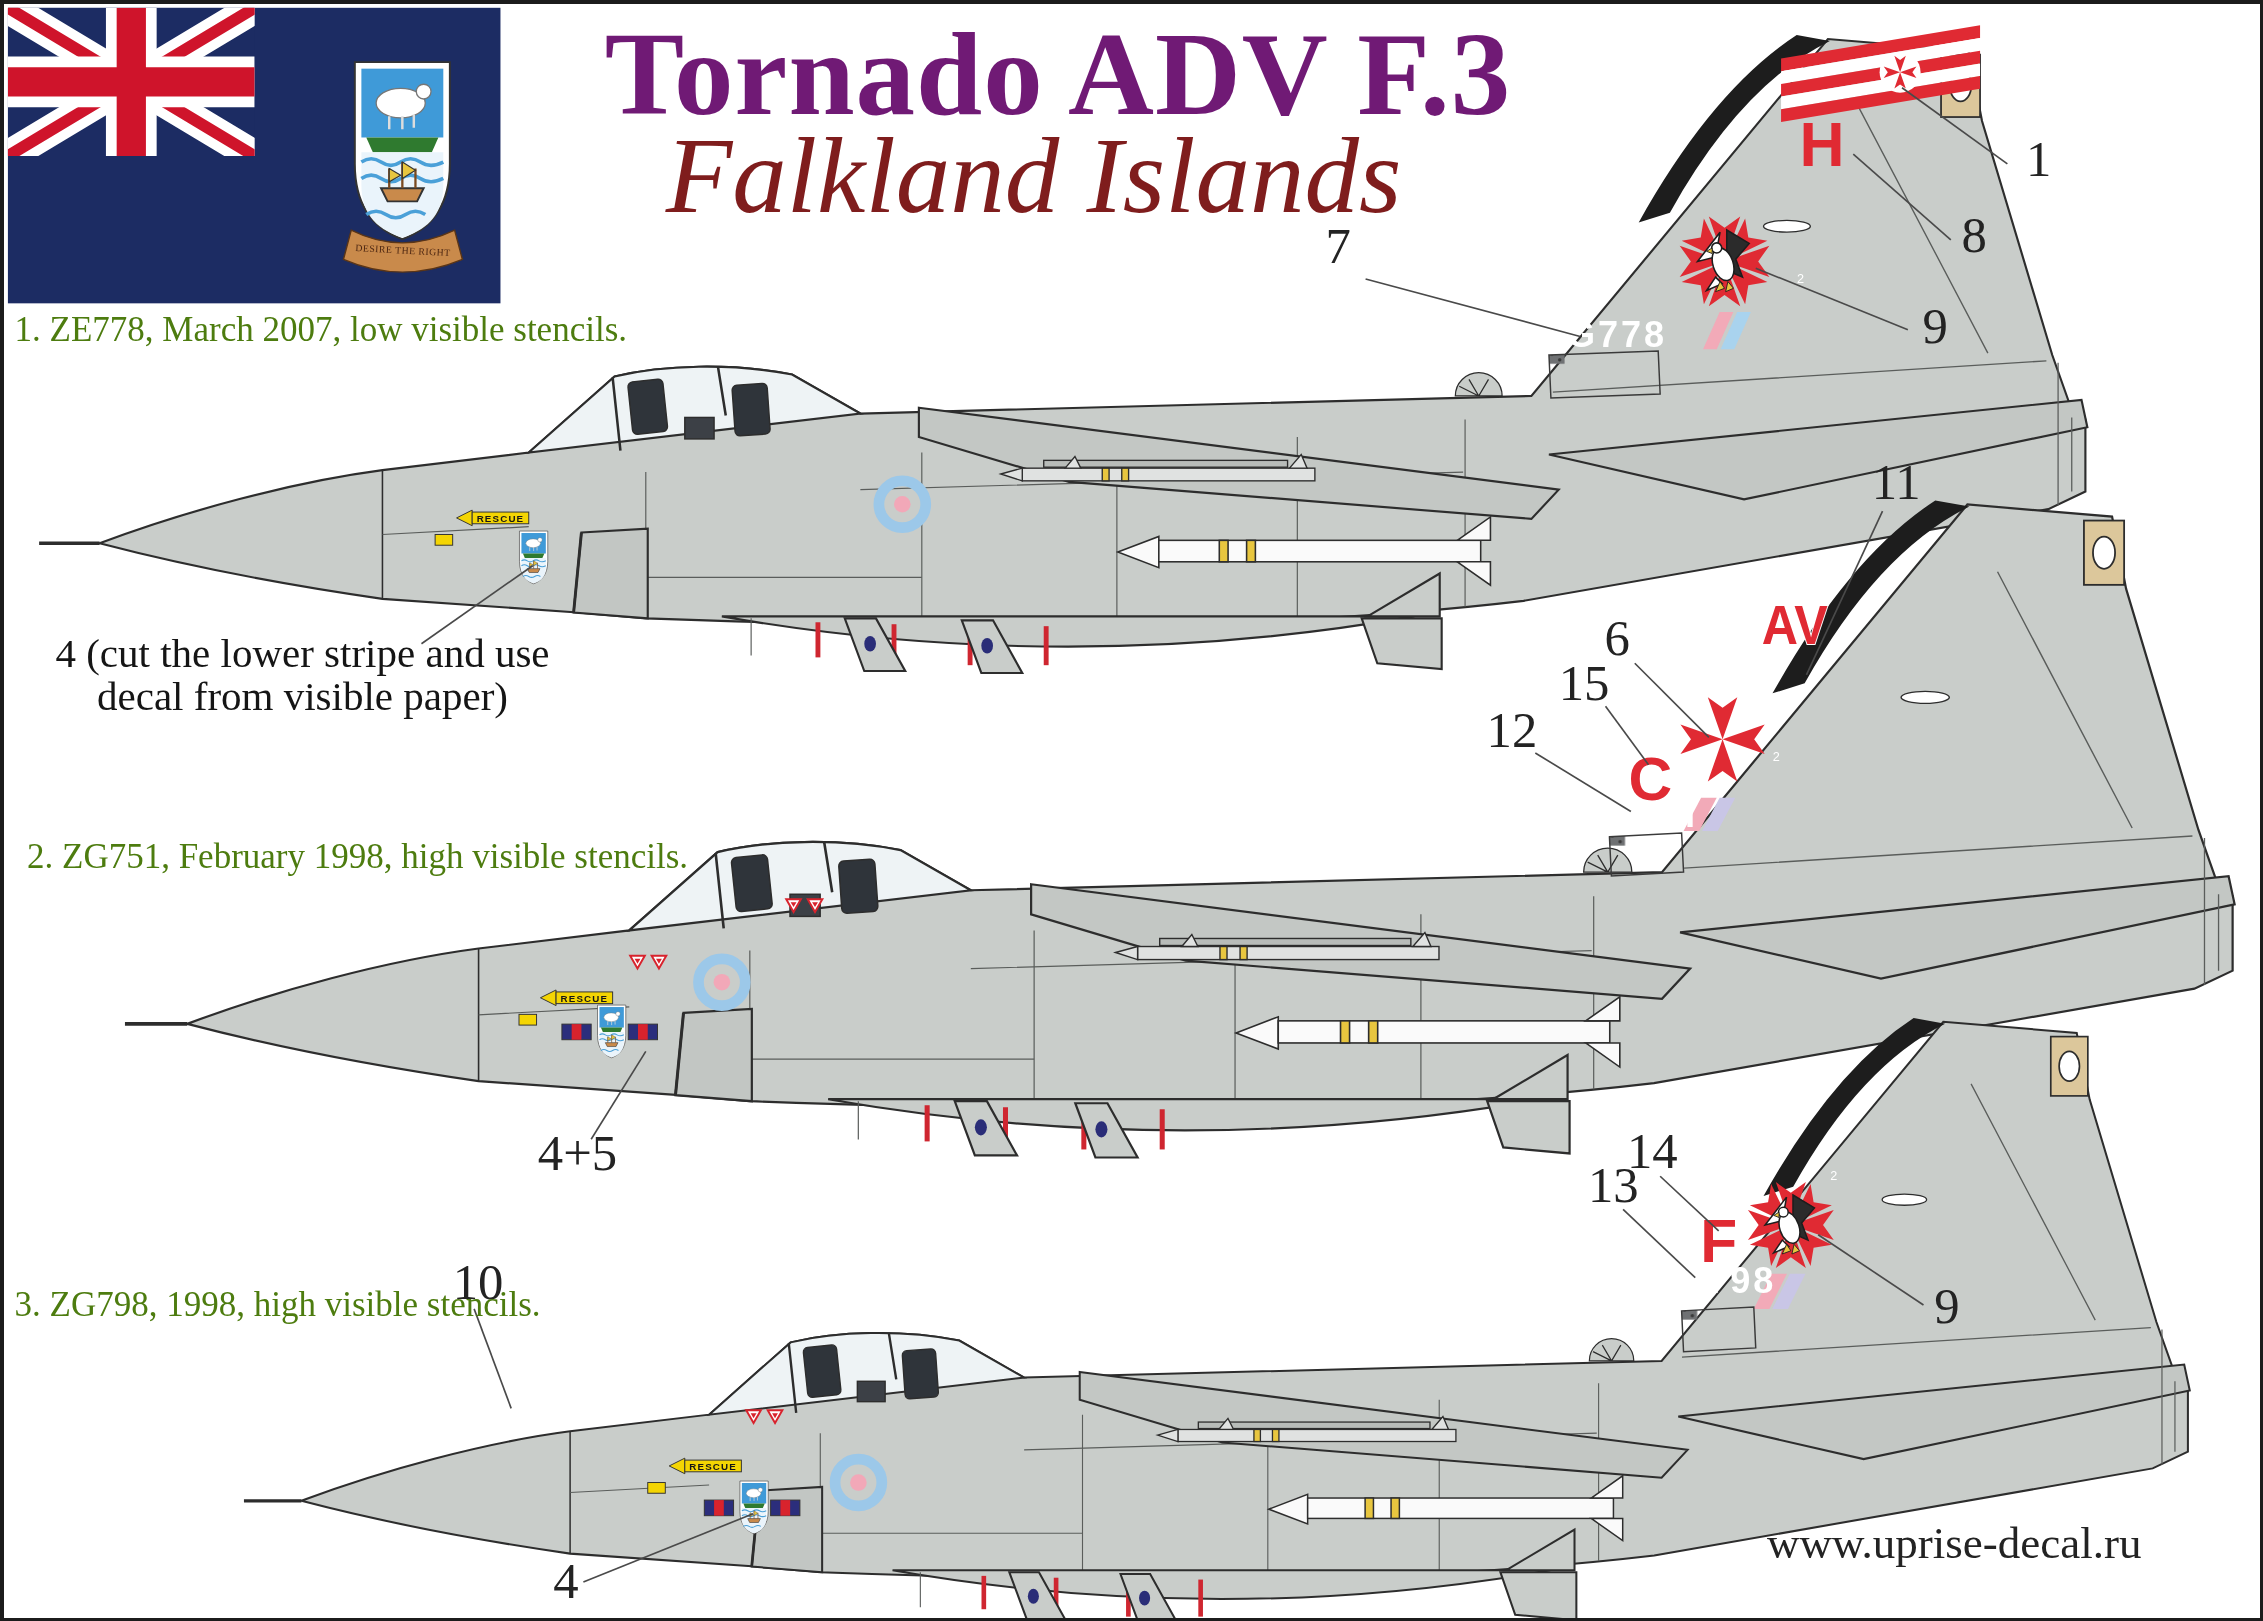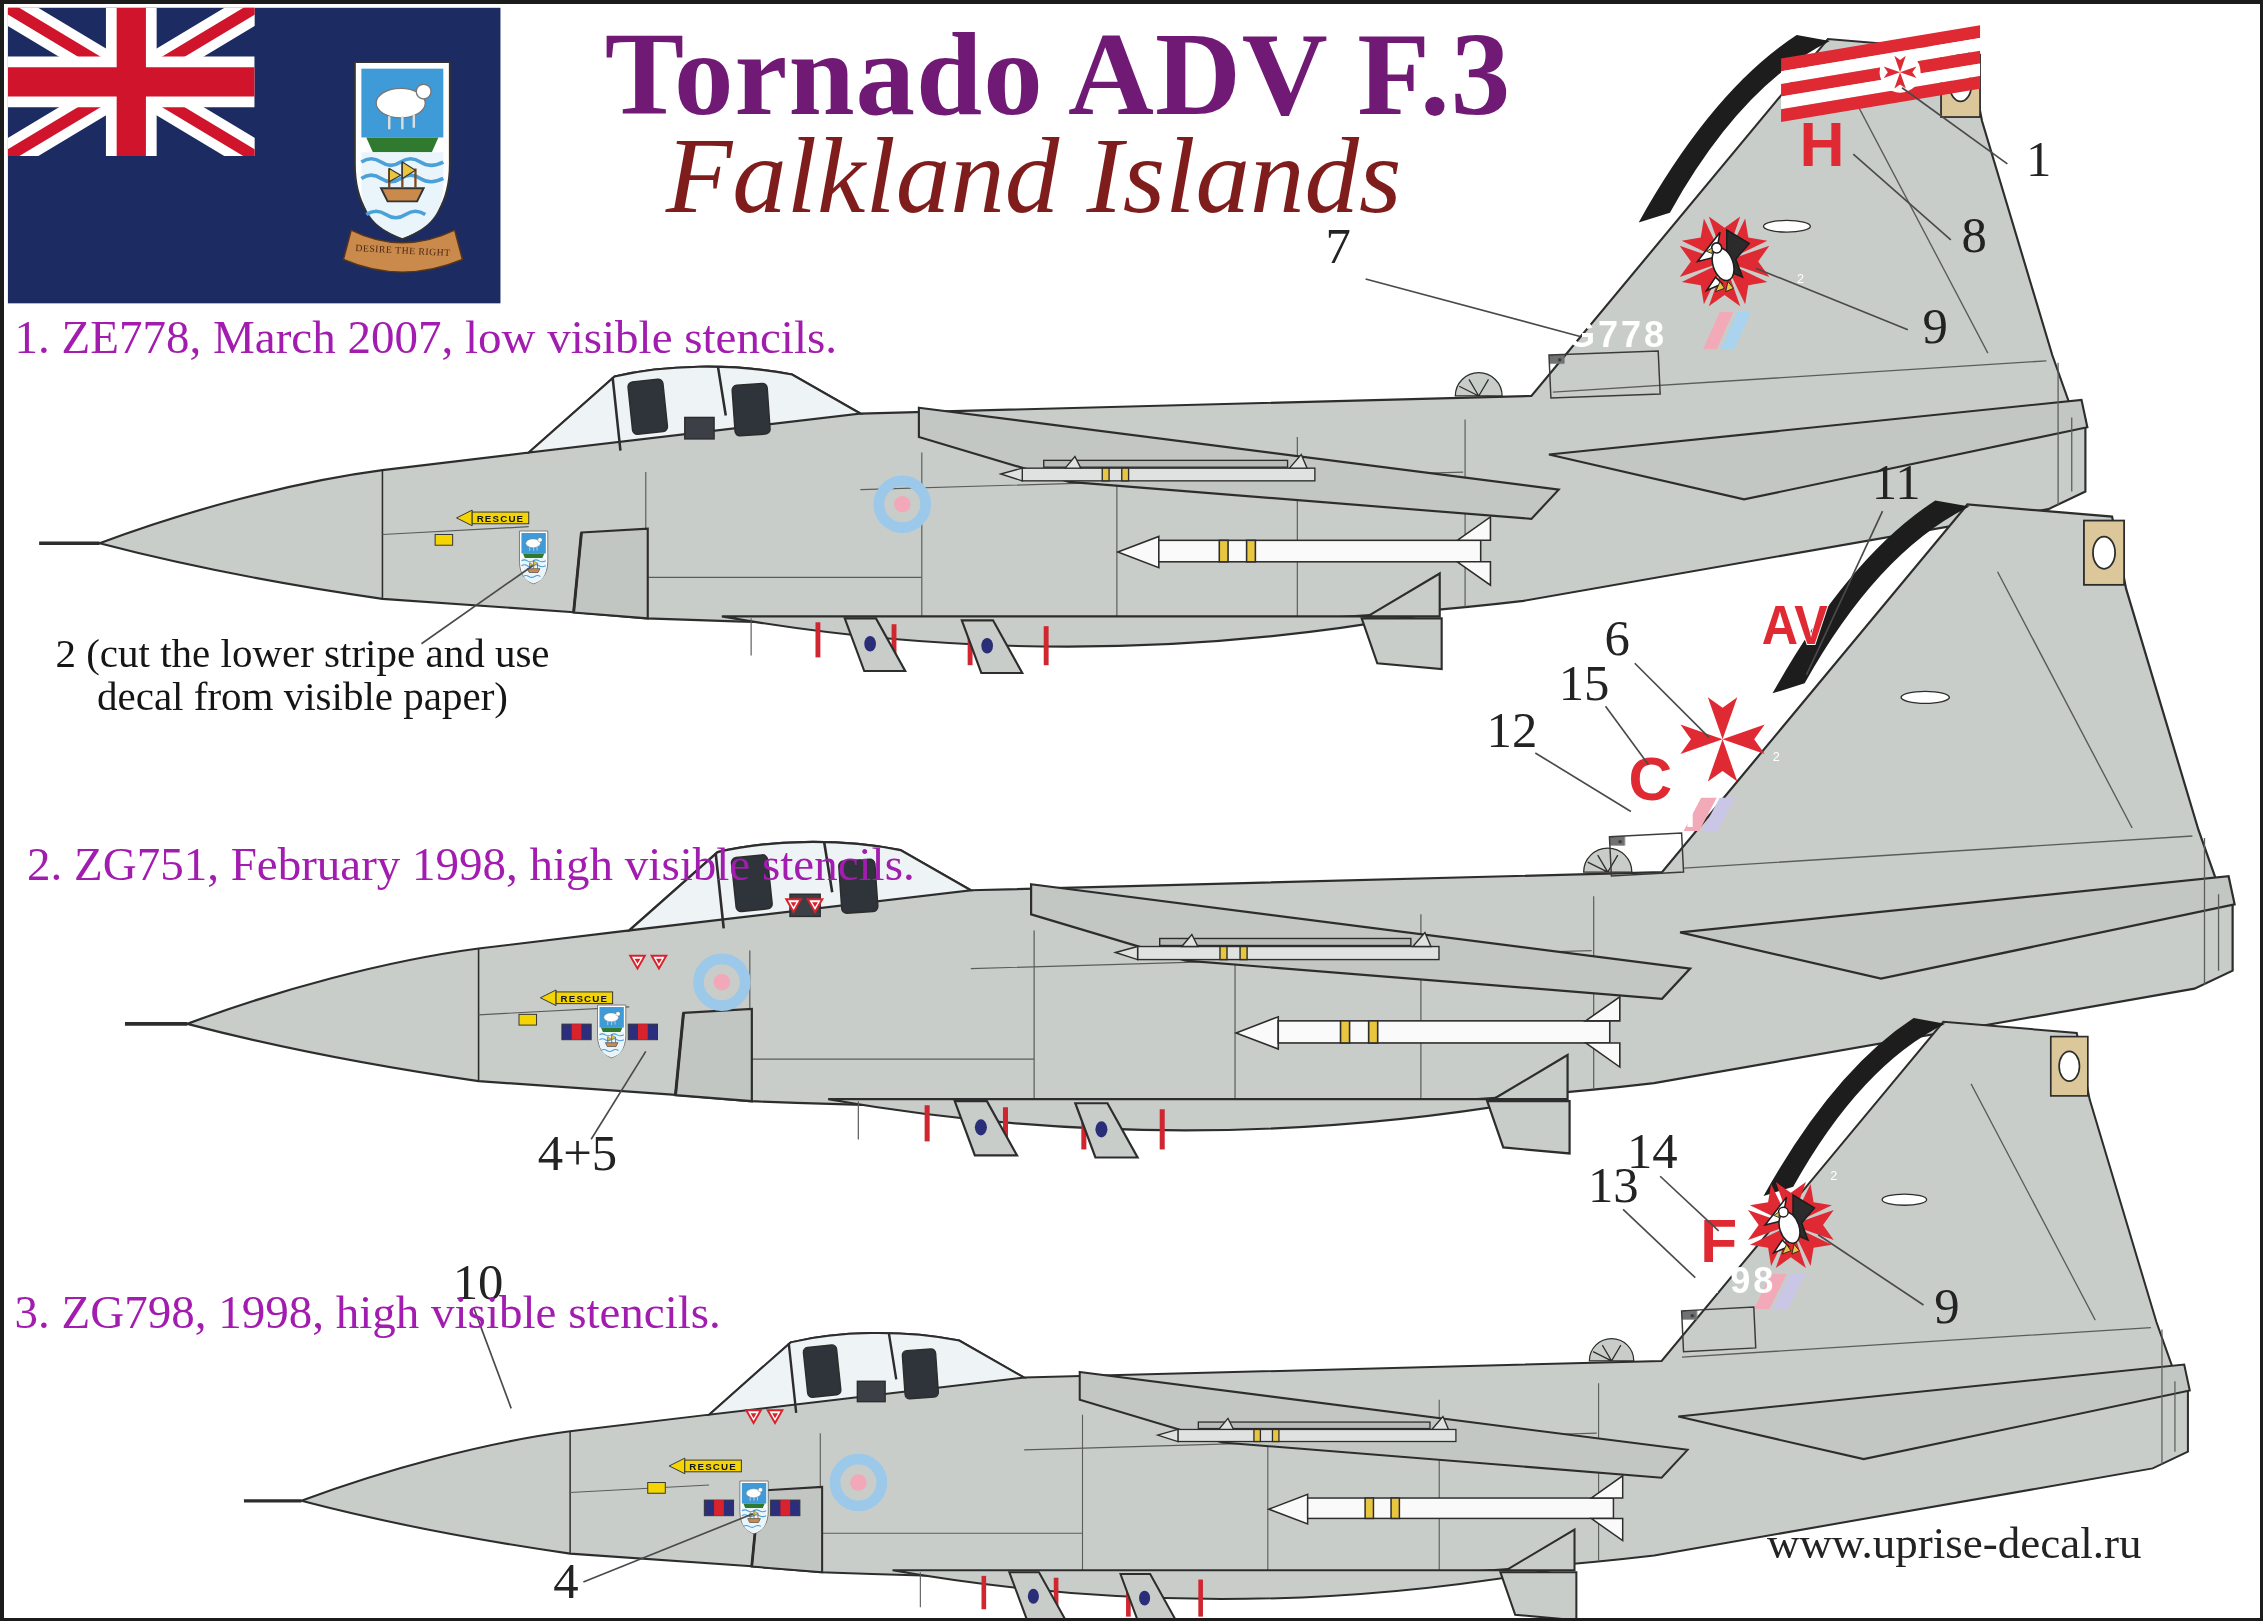--- a/index.html
+++ b/index.html
@@ -5,21 +5,21 @@
   html,body{margin:0;padding:0;background:#888;}
   #page{
     position:relative;width:2264px;height:1622px;background:#ffffff;
     overflow:hidden;font-family:"Liberation Serif",serif;
   }
   #page-frame{position:absolute;inset:0;border:4.9px solid #1c1c1c;pointer-events:none;z-index:50;}
   #art{position:absolute;left:0;top:0;width:2264px;height:1622px;z-index:5;}
   .abs{position:absolute;z-index:10;}
   #title1{left:497px;top:5.9px;width:1122px;text-align:center;font-size:119px;font-weight:bold;color:#701a75;letter-spacing:1px;}
   #title2{left:497px;top:113px;width:1073px;text-align:center;font-size:109px;font-weight:normal;font-style:italic;color:#7f1d1d;}
-  .caption{font-size:47px;color:#a21caf;white-space:nowrap;}
+  .caption{font-size:35px;color:#4d7c0f;white-space:nowrap;}
   #cap1{left:14.6px;top:310px;}
   #cap2{left:27px;top:837px;}
   #cap3{left:14.6px;top:1285px;}
   #note3{left:54px;top:632px;width:497px;text-align:center;font-size:41px;color:#151515;line-height:1.06;}
   #website{left:1767px;top:1517px;font-size:45px;color:#232323;}
   text{font-family:"Liberation Serif",serif;}
   .callout{font-size:52px;fill:#232323;}
   .leader{stroke:#4a4a4a;stroke-width:1.7;fill:none;}
   .serial{font-family:"Liberation Sans",sans-serif;font-weight:bold;fill:#ffffff;letter-spacing:3px;font-size:37px;}
   .tailcode{font-family:"Liberation Sans",sans-serif;font-weight:bold;fill:#e02a33;}
@@ -320,21 +320,21 @@
   </svg>
 
   <div class="abs" id="title1">Tornado ADV F.3</div>
   <div class="abs" id="title2">Falkland Islands</div>
 
   <div class="abs caption" id="cap1">1. ZE778, March 2007, low visible stencils.</div>
   <div class="abs caption" id="cap2">2. ZG751, February 1998, high visible stencils.</div>
   <div class="abs caption" id="cap3">3. ZG798, 1998, high visible stencils.</div>
 
   <div class="abs" id="note3">
-    <div>2 (cut the lower stripe and use</div>
+    <div>4 (cut the lower stripe and use</div>
     <div>decal from visible paper)</div>
   </div>
 
   <div class="abs" id="website">www.uprise-decal.ru</div>
 
   <div id="page-frame"></div>
 </div>
 
 
 </body></html>

